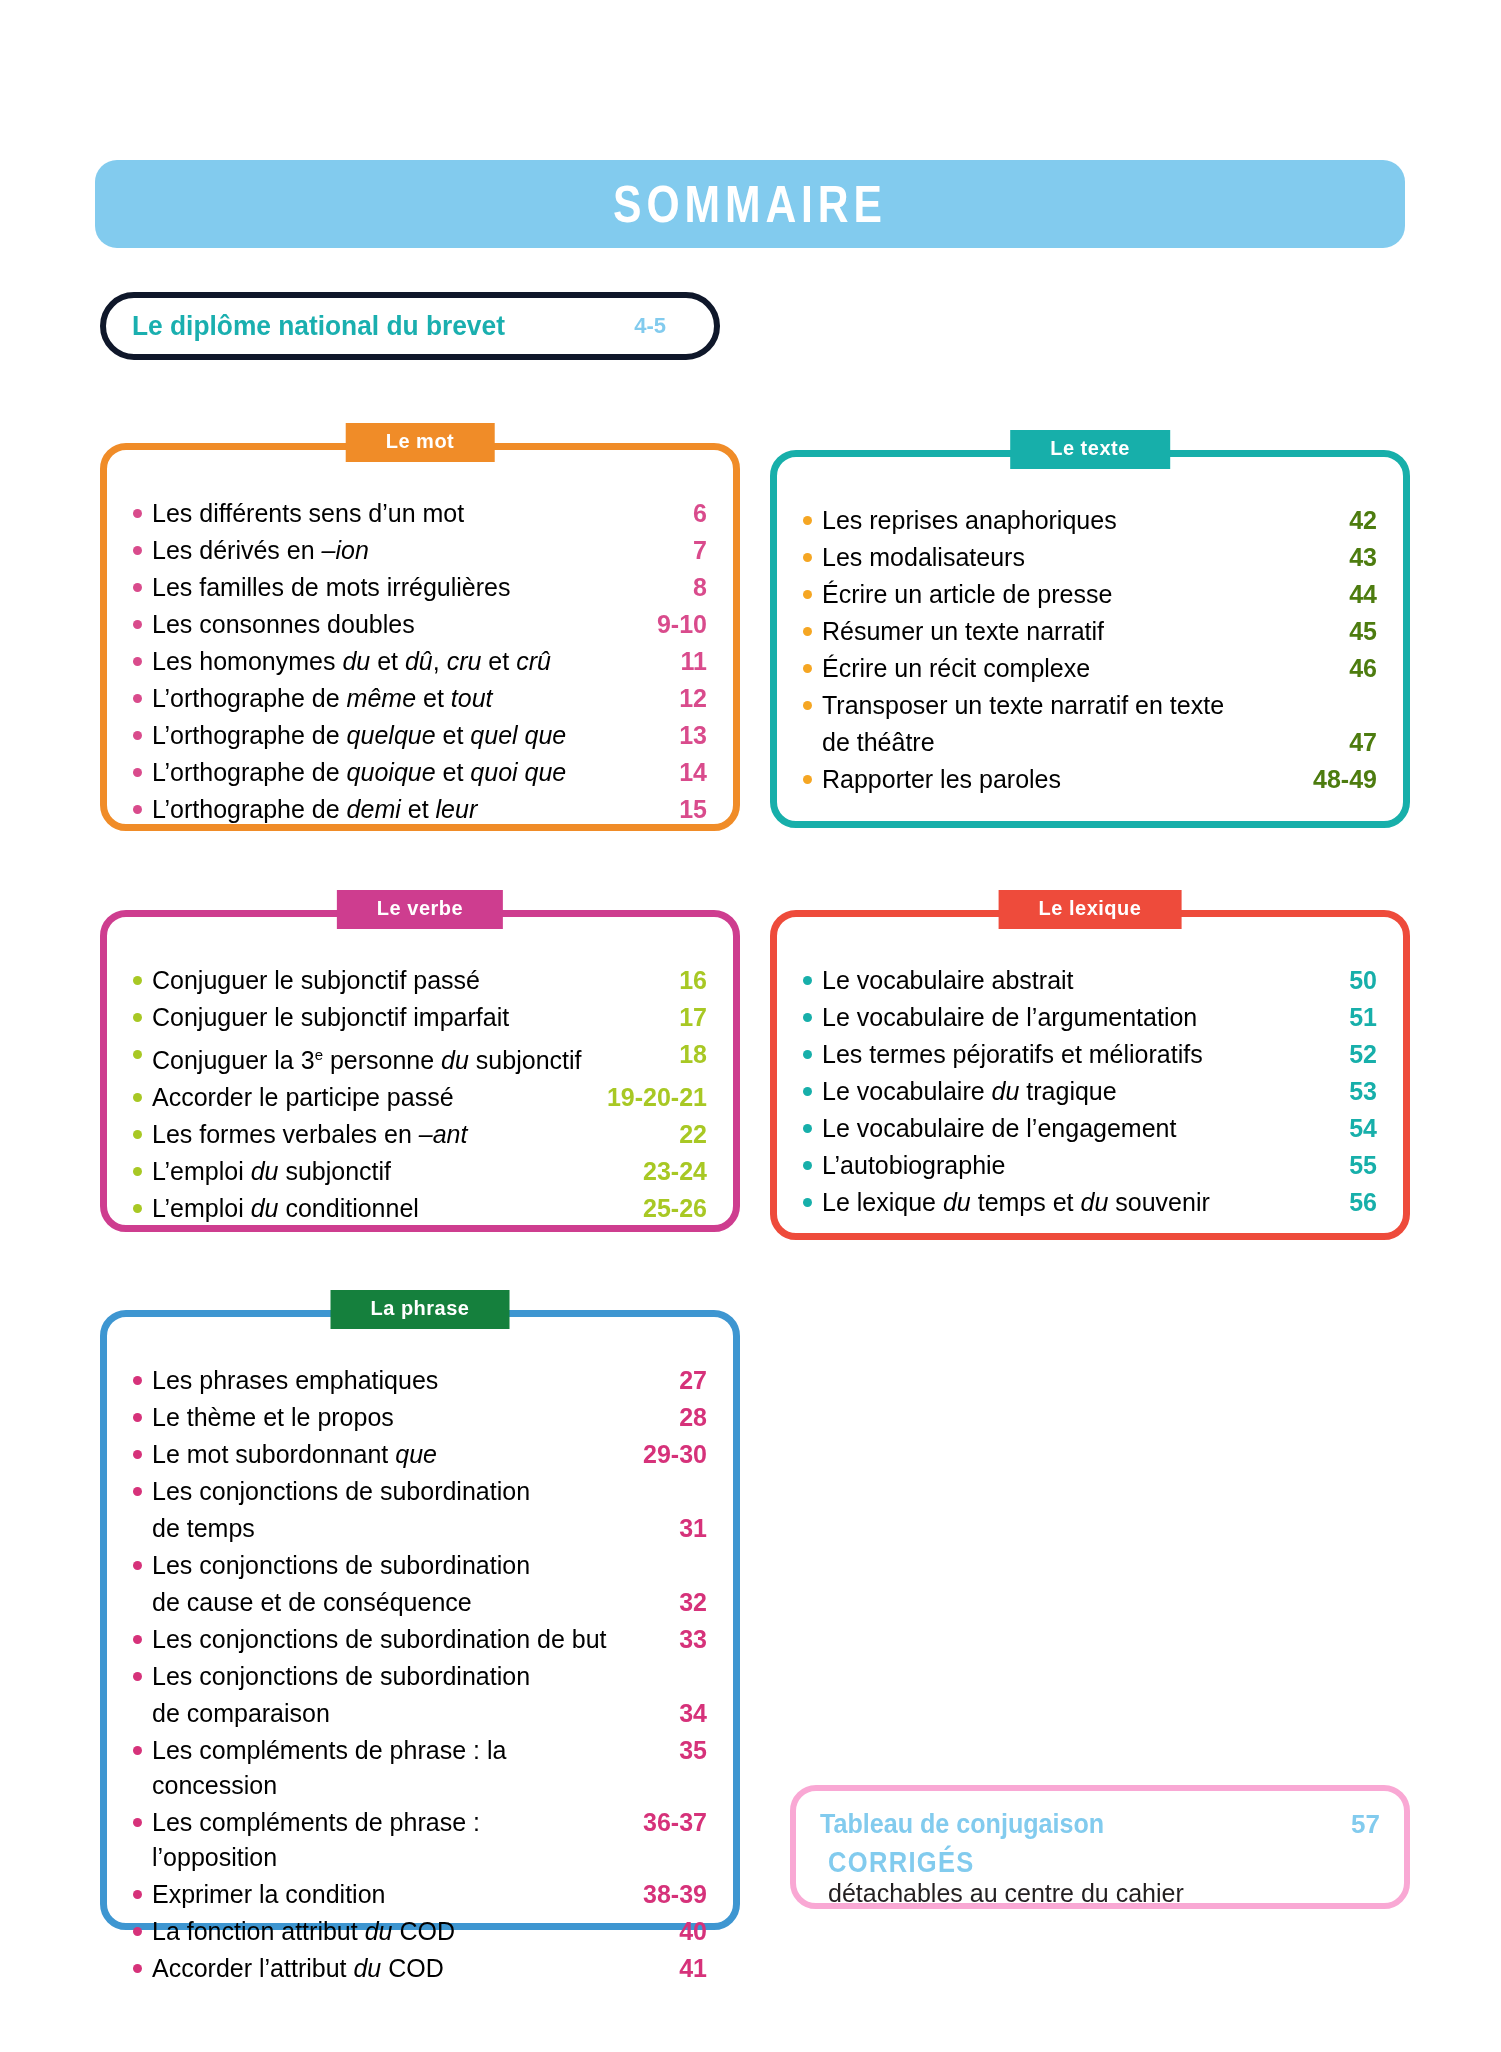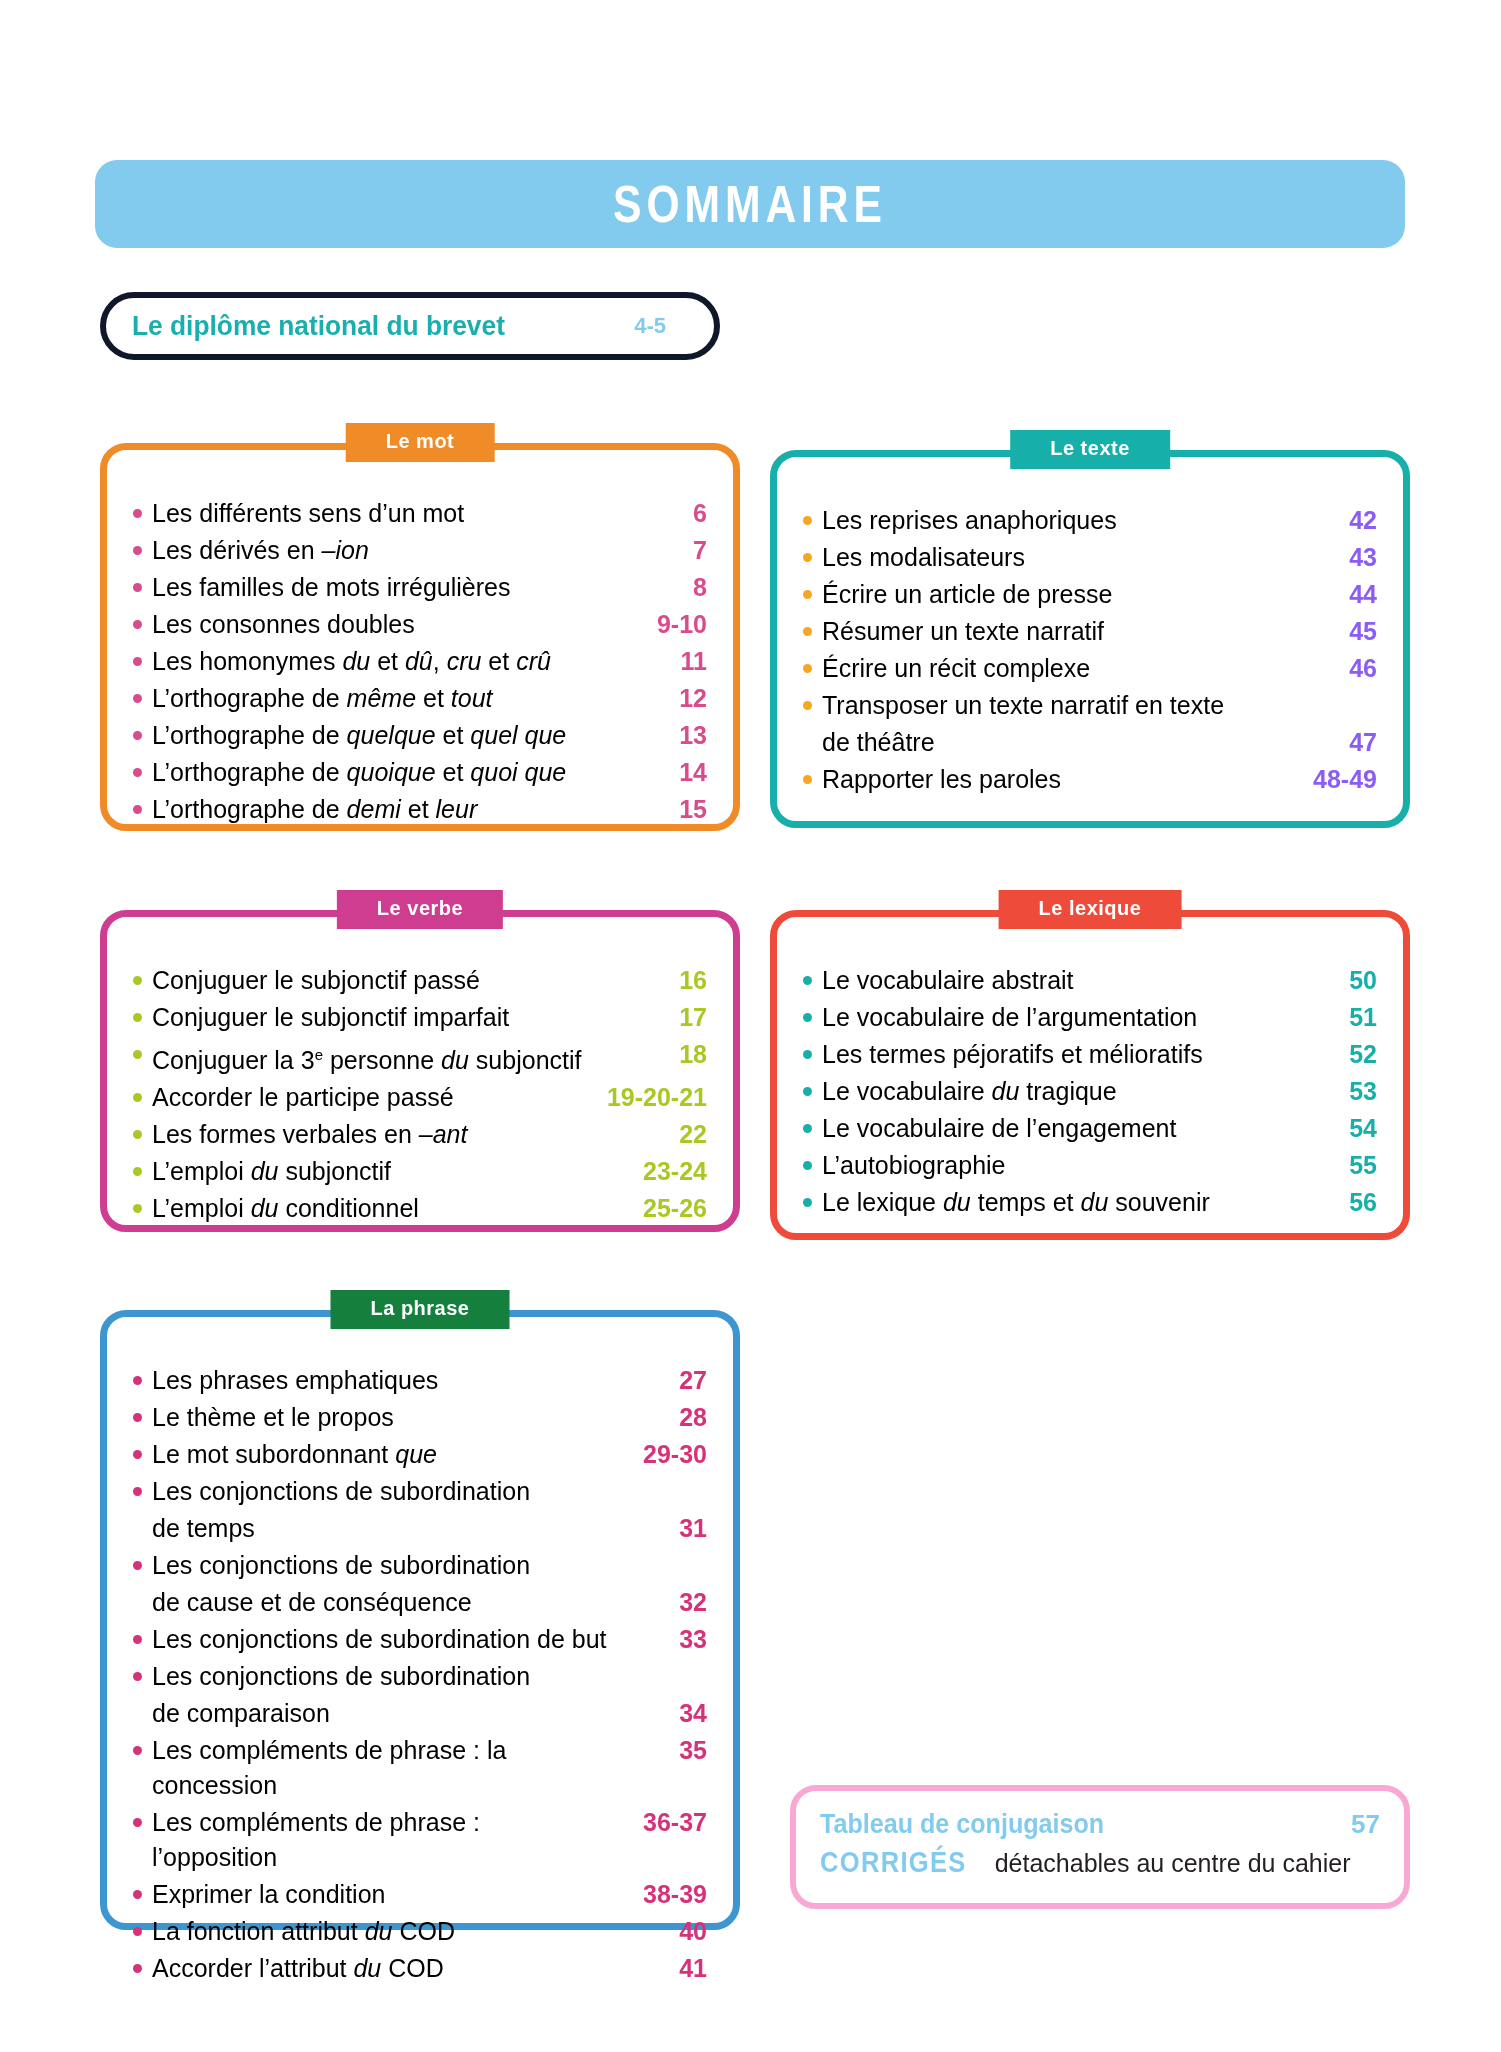--- a/index.html
+++ b/index.html
@@ -138,21 +138,21 @@
   
   #card-le-mot { left: 100px; top: 443px; width: 640px; height: 388px; border-color: #F08C28; }
   #card-le-mot .card-header { background: #F08C28; }
   #card-le-mot .toc-bullet { background: #D94B8C; }
   #card-le-mot .toc-page { color: #D94B8C; }
 
   
   #card-le-texte { left: 770px; top: 450px; width: 640px; height: 378px; border-color: #17AFAA; }
   #card-le-texte .card-header { background: #17AFAA; }
   #card-le-texte .toc-bullet { background: #F5A623; }
-  #card-le-texte .toc-page { color: #8b5cf6; }
+  #card-le-texte .toc-page { color: #4d7c0f; }
 
   
   #card-le-verbe { left: 100px; top: 910px; width: 640px; height: 322px; border-color: #CE3D8F; }
   #card-le-verbe .card-header { background: #CE3D8F; }
   #card-le-verbe .toc-bullet { background: #A8C824; }
   #card-le-verbe .toc-page { color: #A8C824; }
 
   
   #card-le-lexique { left: 770px; top: 910px; width: 640px; height: 330px; border-color: #EE4B3B; }
   #card-le-lexique .card-header { background: #EE4B3B; }
@@ -193,20 +193,21 @@
   .footer-page {
     margin-left: auto;
     color: #82CBEE;
     font-size: 26px;
     font-weight: bold;
   }
   .footer-line2 {
     margin-top: 6px;
     display: flex;
     align-items: baseline;
+    flex-direction: column;
   }
   .footer-corriges {
     color: #82CBEE;
     font-size: 29px;
     font-weight: bold;
     letter-spacing: 1.5px;
     transform: scaleX(0.88);
     transform-origin: left center;
     font-family: "Liberation Sans", sans-serif;
   }

